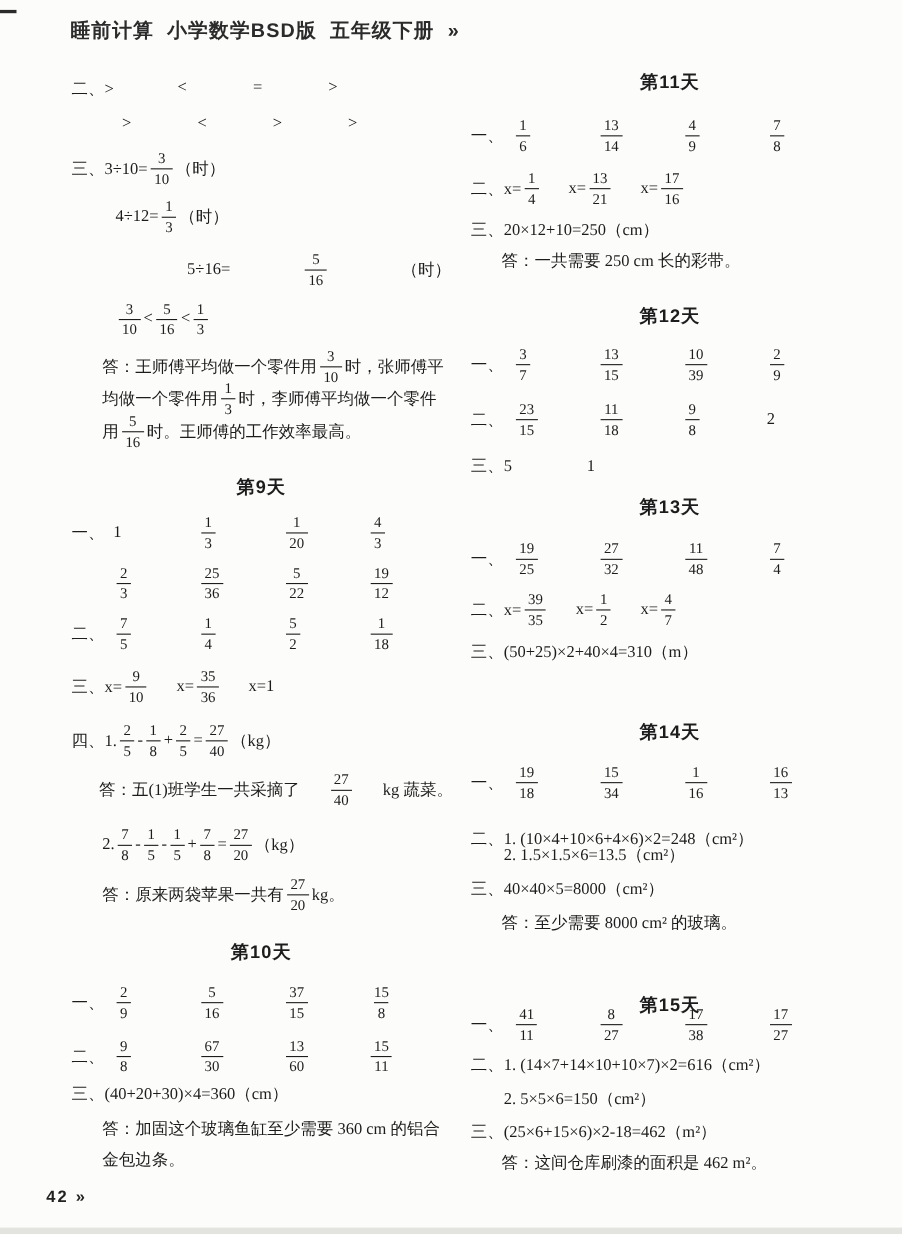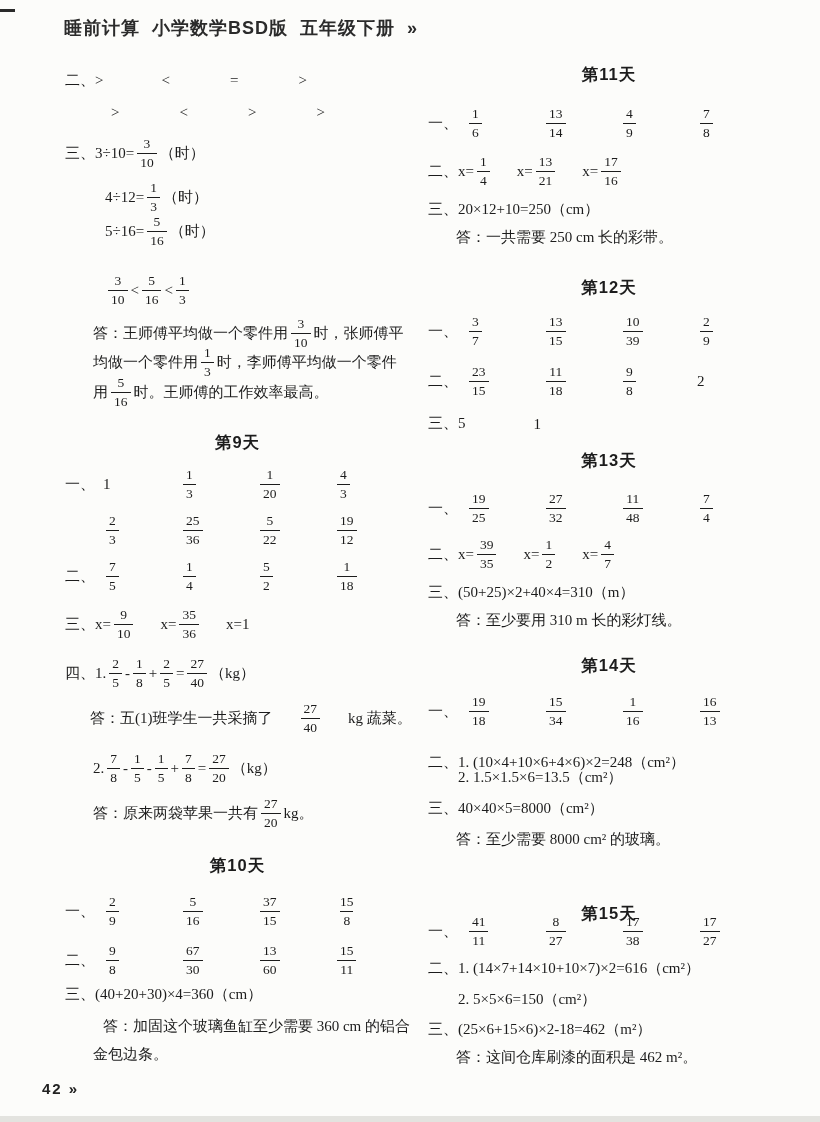--- a/index.html
+++ b/index.html
@@ -77,21 +77,21 @@
     </div>
     <div class="line seg" style="top: 179px;">
       <span class="gap" style="width: 40px;"></span>
       <span class="tx">4÷12=</span>
       <span class="frac">
         <span class="fn">1</span>
         <span class="fd">3</span>
       </span>
       <span class="tx">（时）</span>
     </div>
-    <div class="line seg" style="top: 213px;">
+    <div class="line seg" style="top: 227px; justify-content: space-between;">
       <span class="gap" style="width: 40px;"></span>
       <span class="tx">5÷16=</span>
       <span class="frac">
         <span class="fn">5</span>
         <span class="fd">16</span>
       </span>
       <span class="tx">（时）</span>
     </div>
     <div class="line seg" style="top: 272px;">
       <span class="gap" style="width: 40px;"></span>
@@ -352,21 +352,21 @@
       <span class="cell">
         <span class="frac">
           <span class="fn">15</span>
           <span class="fd">11</span>
         </span>
       </span>
     </div>
     <div class="line seg" style="top: 976px;">
       <span class="tx">三、(40+20+30)×4=360（cm）</span>
     </div>
-    <div class="line seg" style="top: 1008px; justify-content: flex-end;">
+    <div class="line seg" style="top: 1008px;">
       <span class="gap" style="width: 28px;"></span>
       <span class="tx">答：加固这个玻璃鱼缸至少需要 360 cm 的铝合</span>
     </div>
     <div class="line seg" style="top: 1036px; text-align: right;">
       <span class="gap" style="width: 28px;"></span>
       <span class="tx">金包边条。</span>
     </div>
   </div>
 <div class="col" id="col-right">
     <div class="line head" style="top: 57px;">第11天</div>
@@ -522,24 +522,20 @@
       </span>
       <span class="gap" style="width: 24px;"></span>
       <span class="tx">x=</span>
       <span class="frac">
         <span class="fn">4</span>
         <span class="fd">7</span>
       </span>
     </div>
     <div class="line seg" style="top: 574px;">
       <span class="tx">三、(50+25)×2+40×4=310（m）</span>
-    </div>
-    <div class="line seg" style="top: 602px;">
-      <span class="gap" style="width: 28px;"></span>
-      <span class="tx">答：至少要用 310 m 长的彩灯线。</span>
     </div>
     <div class="line head" style="top: 648px;">第14天</div>
     <div class="line cells" style="top: 693px;">
       <span class="lab">一、</span>
       <span class="cell">
         <span class="frac">
           <span class="fn">19</span>
           <span class="fd">18</span>
         </span>
       </span>

